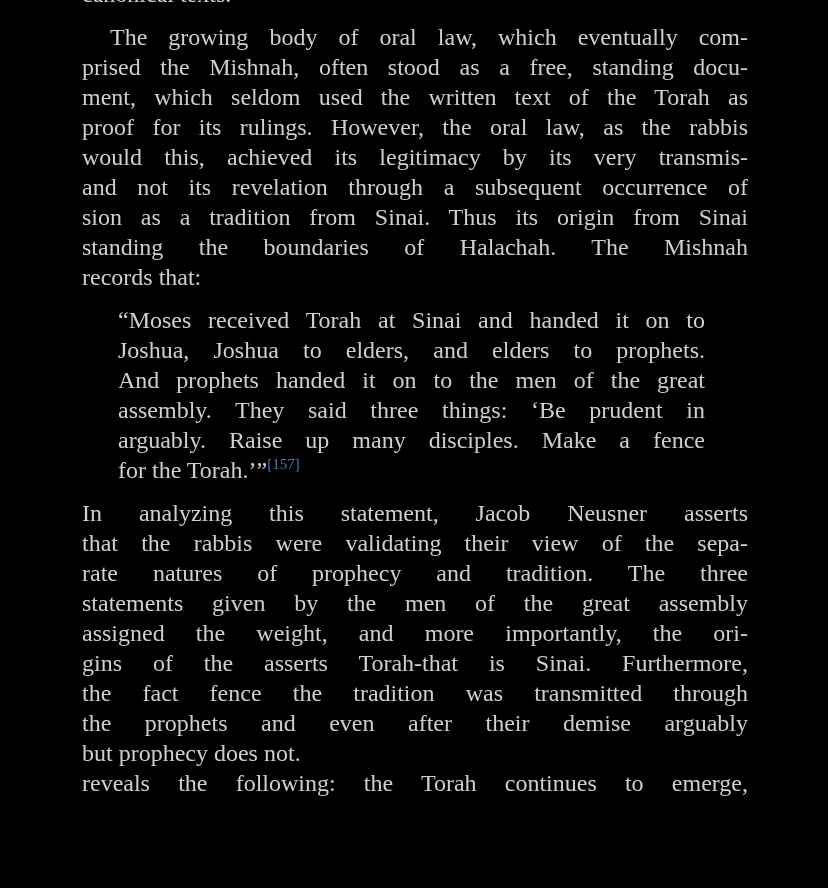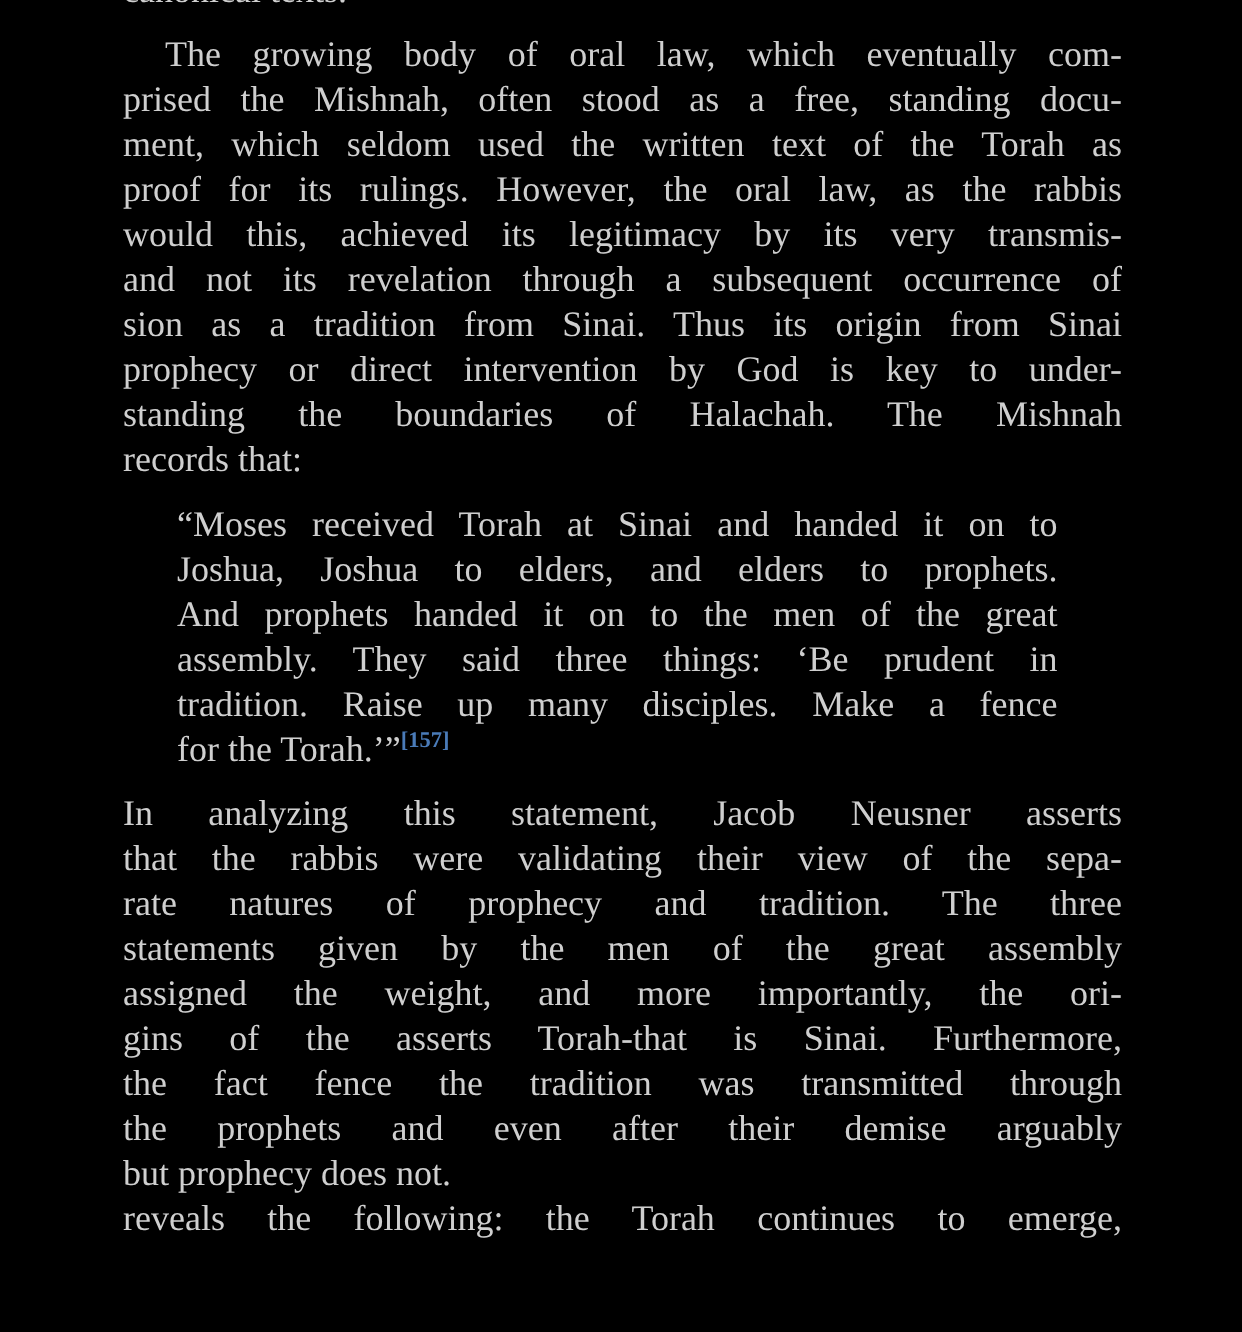--- a/index.html
+++ b/index.html
@@ -45,21 +45,20 @@
   .line.last {
     text-align-last: left;
   }
   .line.first-indent {
     text-indent: 28px;
   }
   .footnote-ref {
     font-size: 15px;
     line-height: 0;
     vertical-align: super;
-    font-weight: bold;
   }
   .footnote-ref a {
     color: var(--link);
     text-decoration: none;
     cursor: pointer;
   }
 </style>
 </head>
 <body>
 
@@ -70,31 +69,30 @@
   </div>
 
   <div class="para">
     <div class="line first-indent">The growing body of oral law, which eventually com-</div>
     <div class="line">prised the Mishnah, often stood as a free, standing docu-</div>
     <div class="line">ment, which seldom used the written text of the Torah as</div>
     <div class="line">proof for its rulings. However, the oral law, as the rabbis</div>
     <div class="line">would this, achieved its legitimacy by its very transmis-</div>
     <div class="line">and not its revelation through a subsequent occurrence of</div>
     <div class="line">sion as a tradition from Sinai. Thus its origin from Sinai</div>
-    <div class="line">prophecy or direct intervention by God is key to under-</div>
     <div class="line">standing the boundaries of Halachah. The Mishnah</div>
     <div class="line last">records that:</div>
   </div>
 
   <div class="para quote">
     <div class="line">“Moses received Torah at Sinai and handed it on to</div>
     <div class="line">Joshua, Joshua to elders, and elders to prophets.</div>
     <div class="line">And prophets handed it on to the men of the great</div>
     <div class="line">assembly. They said three things: ‘Be prudent in</div>
-    <div class="line">tradition. Raise up many disciples. Make a fence</div>
+    <div class="line">arguably. Raise up many disciples. Make a fence</div>
     <div class="line last"><span>for the Torah.’”</span><sup class="footnote-ref"><a href="#">[157]</a></sup></div>
   </div>
 
   <div class="para">
     <div class="line">In analyzing this statement, Jacob Neusner asserts</div>
     <div class="line">that the rabbis were validating their view of the sepa-</div>
     <div class="line">rate natures of prophecy and tradition. The three</div>
     <div class="line">statements given by the men of the great assembly</div>
     <div class="line">assigned the weight, and more importantly, the ori-</div>
     <div class="line">gins of the asserts Torah-that is Sinai. Furthermore,</div>

